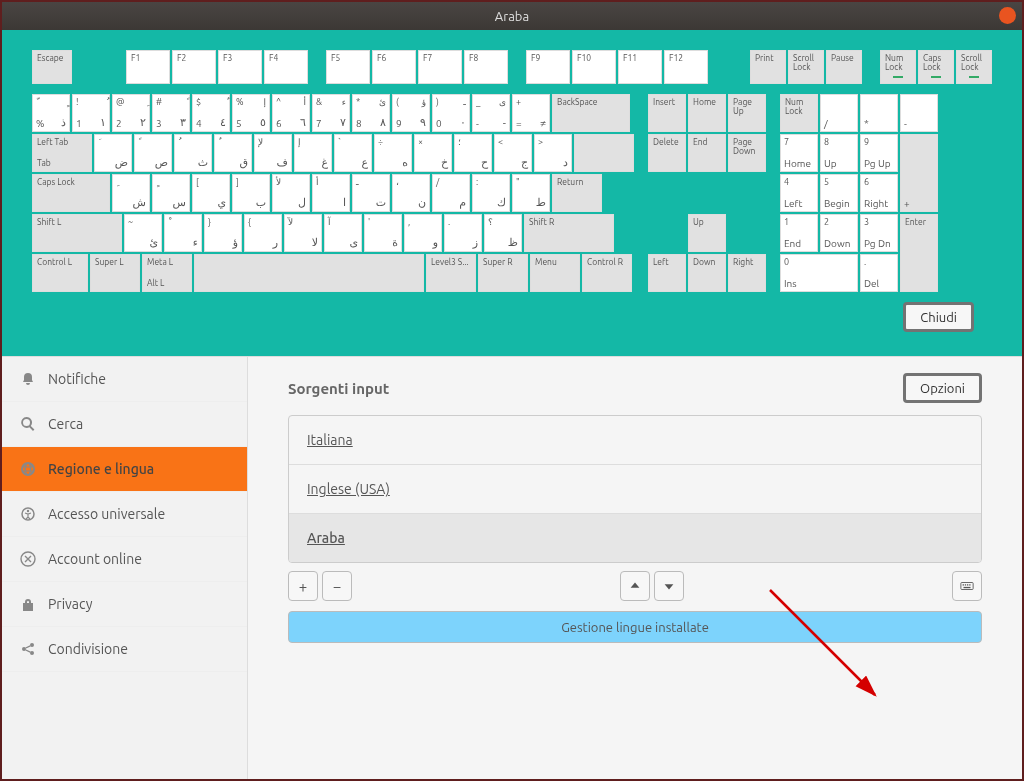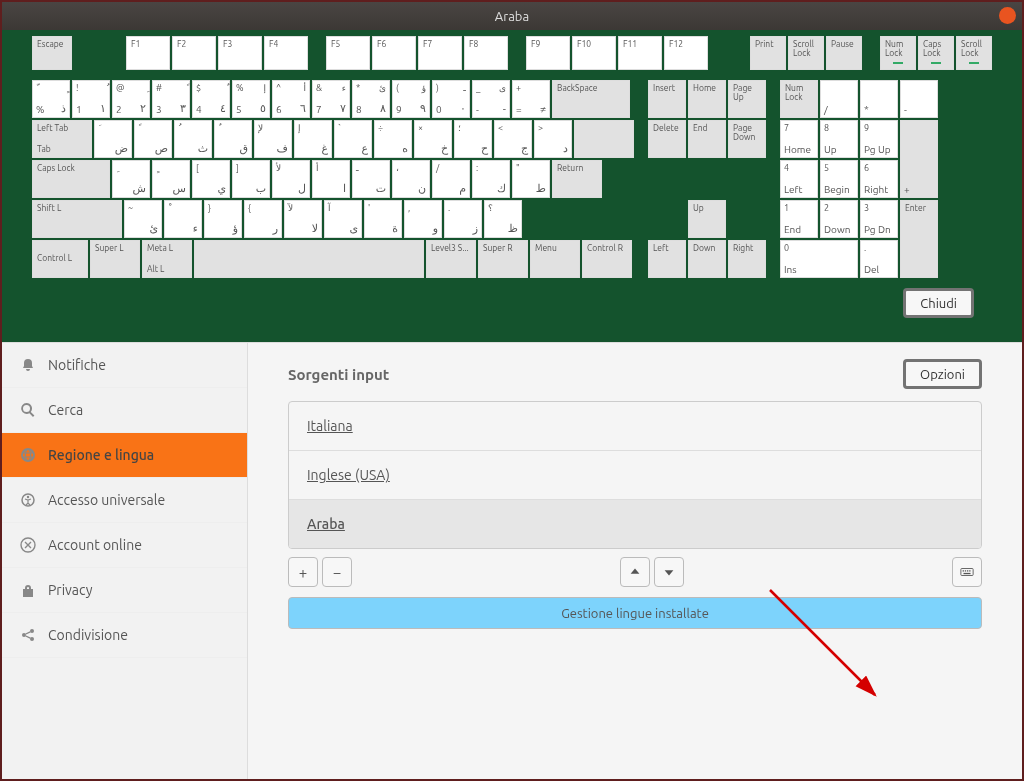--- a/index.html
+++ b/index.html
@@ -2,37 +2,37 @@
 <html><head>
 <meta charset="utf-8">
 <style>
 * { box-sizing: border-box; margin: 0; padding: 0; font-family: Ubuntu, "Segoe UI", sans-serif; }
 body { background: #5f1e1e; width: 1024px; height: 781px; overflow: hidden; position: relative; }
 
 .window { background: #f5f5f5; position: absolute; top: 2px; left: 2px; right: 2px; bottom: 2px; display: flex; flex-direction: column; }
 .titlebar { background: linear-gradient(#4a4543,#3c3835); color: #ddd; height: 28px; display: flex; align-items: center; justify-content: center; position: relative; font-size: 13px; }
 .titlebar .close { position: absolute; right: 6px; top: 5px; width: 17px; height: 17px; background: #e95420; border-radius: 50%; cursor: pointer; }
 
-.kbd-dialog { background: #14532d; flex: 0 0 auto; padding: 6px 30px 14px 30px; border-bottom: 1px solid #ddd; }
+.kbd-dialog { background: #14b8a6; flex: 0 0 auto; padding: 20px 30px 14px 30px; border-bottom: 1px solid #ddd; }
 .kbd-wrap { display: flex; flex-direction: column; gap: 10px; }
 .kbd-row-group { display: flex; gap: 18px; }
 .kbd-section { display: flex; gap: 2px; }
 .key { background: #fff; border: 1px solid #ddd; font-size: 9px; color: #555; padding: 3px 4px; position: relative; display: flex; flex-direction: column; justify-content: space-between; }
 .key.mod { background: #e1e1e1; }
 .key.func { height: 34px; width: 44px; align-items: flex-start; }
 .key.nav { height: 34px; width: 36px; }
 .key.main { height: 38px; width: 38px; }
 .key.num { height: 38px; width: 38px; }
 .key .tl { position: absolute; top: 2px; left: 3px; font-size: 9px; }
 .key .tr { position: absolute; top: 2px; right: 3px; font-size: 9px; }
 .key .bl { position: absolute; bottom: 2px; left: 3px; font-size: 10px; }
 .key .br { position: absolute; bottom: 2px; right: 3px; font-size: 11px; }
 .key .lbl { font-size: 8.5px; line-height: 1.1; }
 .key .lbl2 { font-size: 8.5px; line-height: 1.1; }
-.key.wide1 { width: 56px; justify-content: center; }
+.key.wide1 { width: 56px; }
 .key.wide15 { width: 60px; }
 .key.wide2 { width: 78px; }
 .key.wide25 { width: 90px; }
 .key.wide3 { width: 50px; }
 .key.space { width: 230px; }
 .key.tallplus { height: 78px; }
 .key.wide0 { width: 78px; }
 .led { width: 10px; height: 2px; background: #3a6; position: absolute; bottom: 5px; left: 50%; transform: translateX(-50%); }
 
 .close-bar { display: flex; justify-content: flex-end; padding: 10px 18px 10px; }
@@ -381,20 +381,23 @@
                 <span class="br">و</span>
               </div>
               <div class="key main">
                 <span class="tl">.</span>
                 <span class="br">ز</span>
               </div>
               <div class="key main">
                 <span class="tl">؟</span>
                 <span class="br">ظ</span>
               </div>
+              <div class="key mod main wide25">
+                <span class="lbl">Shift R</span>
+              </div>
             </div>
 
           <div class="kbd-section">
             <div class="key mod main wide1">
                 <span class="lbl">Control L</span>
               </div>
             <div class="key mod main wide3">
                 <span class="lbl">Super L</span>
               </div>
             <div class="key mod main wide3">

